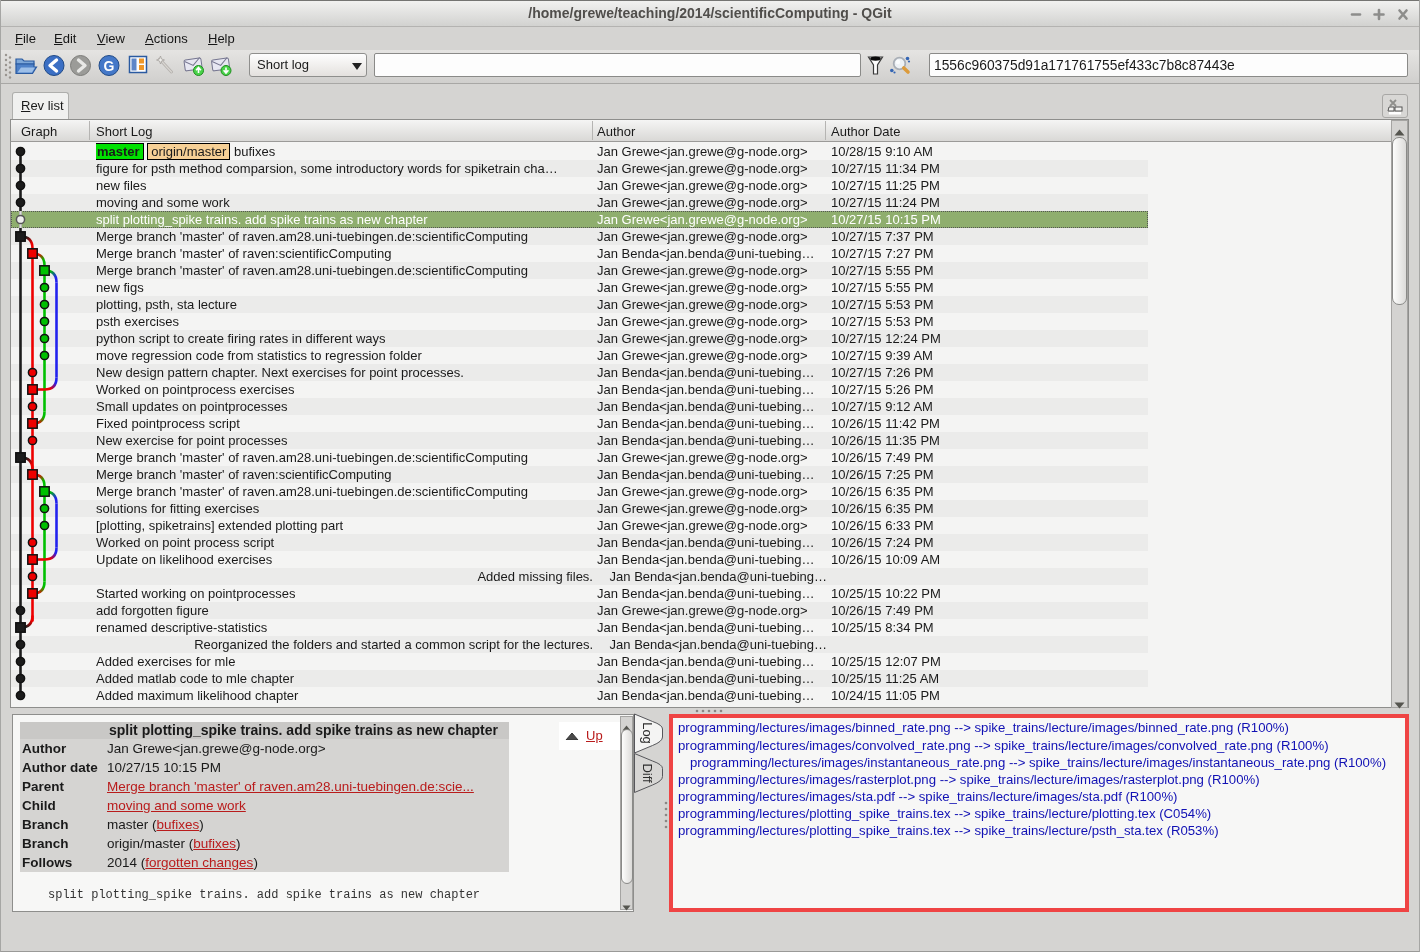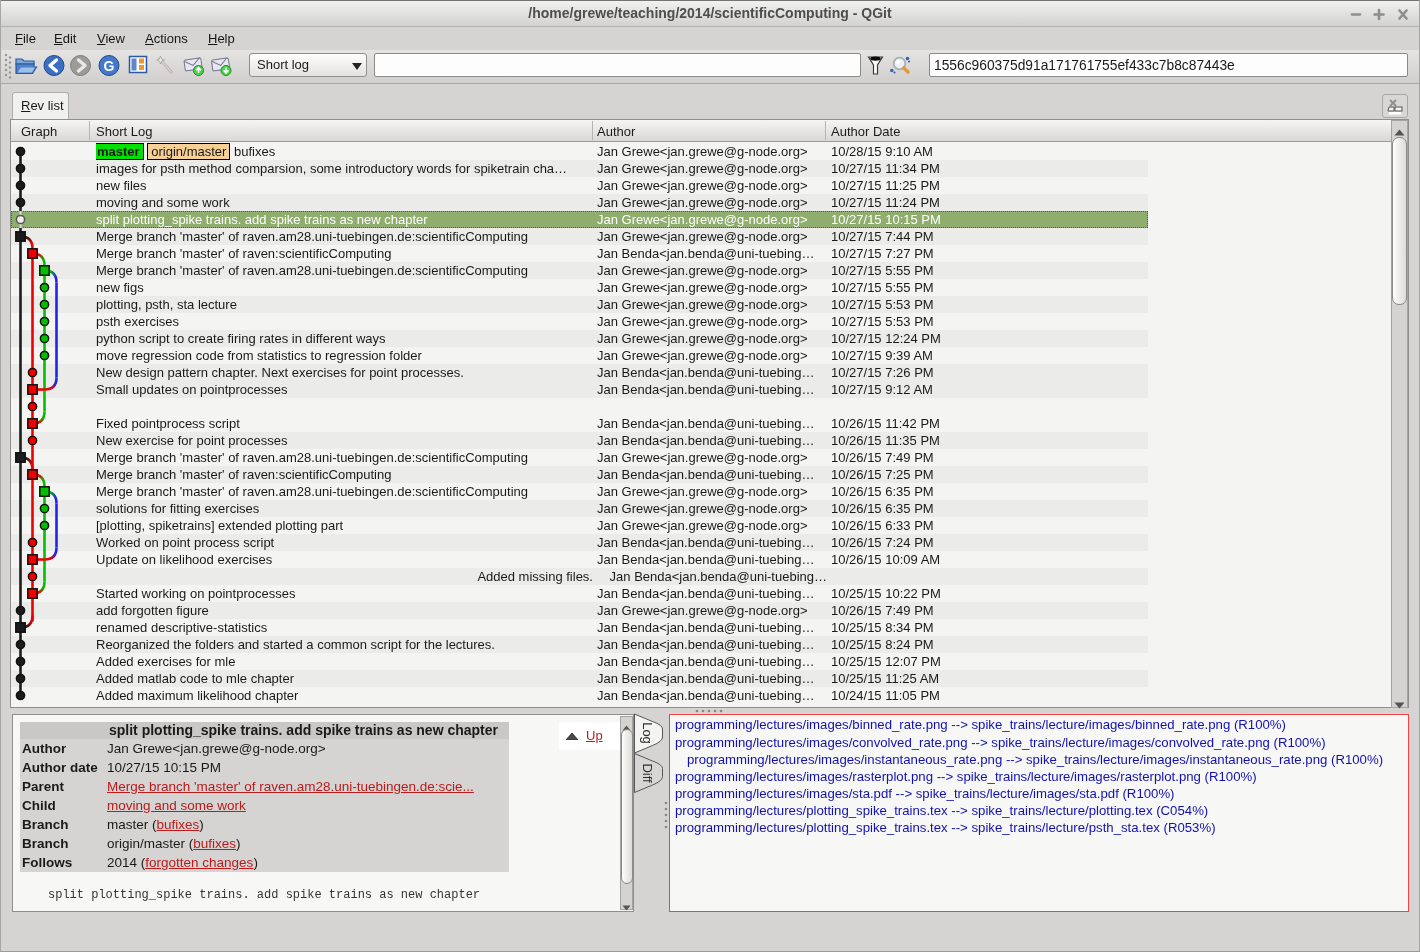--- a/index.html
+++ b/index.html
@@ -36,21 +36,21 @@
 .sbtrack { position:absolute; background:#d4d3d1; border:1px solid #a5a4a2; }
 .sbthumb { position:absolute; background:linear-gradient(90deg,#fdfdfc,#dcdbd9); border:1px solid #8a8a88; border-radius:7px; }
 .sbbtn { position:absolute; text-align:center; }
 
 #detail { left:12px; top:714px; width:622px; height:198px; background:#f7f7f6; border:1px solid #8e8e8c; }
 #dtable { position:absolute; left:7px; top:7px; width:489px; font-size:13.5px; }
 .drow { display:flex; height:19px; line-height:19px; background:#d5d4d2; }
 .dlab { width:87px; padding-left:2px; font-weight:bold; background:#d5d4d2; }
 #dtitle { height:17px; line-height:16px; background:#c9c8c6; font-weight:bold; padding-left:89px; font-size:14px; white-space:nowrap; }
 a { color:#b91c1c; }
-#filelist { left:669px; top:714px; width:740px; height:198px; background:#f7f7f6; border:1px solid #ef4444; color:#1111b4; font-size:13.2px; }
+#filelist { left:669px; top:714px; width:740px; height:198px; background:#f7f7f6; border:4px solid #ef4444; color:#1111b4; font-size:13.2px; }
 #filelist div { position:absolute; left:5px; white-space:nowrap; }
 #statusbar { left:0; top:913px; width:1420px; height:39px; background:#d5d4d2; }
 </style>
 </head>
 <body>
 <div id="titlebar" class="abs">
     <div id="title">/home/grewe/teaching/2014/scientificComputing - QGit</div>
   </div>
 <svg class="abs" style="left:1346px; top:7px;" width="68" height="14">
   <g stroke="#8d8d8b" stroke-width="2.6" stroke-linecap="round">
@@ -170,21 +170,21 @@
 </div>
 
 <div id="revframe" class="abs"></div>
 <div id="rows" class="abs" style="left:0; top:0;">
     <div class="row odd" style="top:143px;">
       <span class="cLog"><span style="background:#00e100;border:1px solid #000;font-weight:bold;padding:0 3px;margin-left:-3px;">master</span> <span style="background:#f6d096;border:1px solid #000;padding:0 3px;">origin/master</span> bufixes</span>
       <span class="cAut">Jan Grewe&lt;jan.grewe@g-node.org&gt;</span>
       <span class="cDat">10/28/15 9:10 AM</span>
     </div>
     <div class="row even" style="top:160px;">
-      <span class="cLog">images for psth method comparsion, some introductory words for spiketrain cha…</span>
+      <span class="cLog">figure for psth method comparsion, some introductory words for spiketrain cha…</span>
       <span class="cAut">Jan Grewe&lt;jan.grewe@g-node.org&gt;</span>
       <span class="cDat">10/27/15 11:34 PM</span>
     </div>
     <div class="row odd" style="top:177px;">
       <span class="cLog">new files</span>
       <span class="cAut">Jan Grewe&lt;jan.grewe@g-node.org&gt;</span>
       <span class="cDat">10/27/15 11:25 PM</span>
     </div>
     <div class="row even" style="top:194px;">
       <span class="cLog">moving and some work</span>
@@ -192,21 +192,21 @@
       <span class="cDat">10/27/15 11:24 PM</span>
     </div>
     <div class="row sel" style="top:211px;">
       <span class="cLog">split plotting_spike trains. add spike trains as new chapter</span>
       <span class="cAut">Jan Grewe&lt;jan.grewe@g-node.org&gt;</span>
       <span class="cDat">10/27/15 10:15 PM</span>
     </div>
     <div class="row even" style="top:228px;">
       <span class="cLog">Merge branch 'master' of raven.am28.uni-tuebingen.de:scientificComputing</span>
       <span class="cAut">Jan Grewe&lt;jan.grewe@g-node.org&gt;</span>
-      <span class="cDat">10/27/15 7:44 PM</span>
+      <span class="cDat">10/27/15 7:37 PM</span>
     </div>
     <div class="row odd" style="top:245px;">
       <span class="cLog">Merge branch 'master' of raven:scientificComputing</span>
       <span class="cAut">Jan Benda&lt;jan.benda@uni-tuebing…</span>
       <span class="cDat">10/27/15 7:27 PM</span>
     </div>
     <div class="row even" style="top:262px;">
       <span class="cLog">Merge branch 'master' of raven.am28.uni-tuebingen.de:scientificComputing</span>
       <span class="cAut">Jan Grewe&lt;jan.grewe@g-node.org&gt;</span>
       <span class="cDat">10/27/15 5:55 PM</span>
@@ -239,21 +239,21 @@
     <div class="row even" style="top:364px;">
       <span class="cLog">New design pattern chapter. Next exercises for point processes.</span>
       <span class="cAut">Jan Benda&lt;jan.benda@uni-tuebing…</span>
       <span class="cDat">10/27/15 7:26 PM</span>
     </div>
     <div class="row odd" style="top:381px;">
       <span class="cLog">Worked on pointprocess exercises</span>
       <span class="cAut">Jan Benda&lt;jan.benda@uni-tuebing…</span>
       <span class="cDat">10/27/15 5:26 PM</span>
     </div>
-    <div class="row even" style="top:381px;">
+    <div class="row even" style="top:398px;">
       <span class="cLog">Small updates on pointprocesses</span>
       <span class="cAut">Jan Benda&lt;jan.benda@uni-tuebing…</span>
       <span class="cDat">10/27/15 9:12 AM</span>
     </div>
     <div class="row odd" style="top:415px;">
       <span class="cLog">Fixed pointprocess script</span>
       <span class="cAut">Jan Benda&lt;jan.benda@uni-tuebing…</span>
       <span class="cDat">10/26/15 11:42 PM</span>
     </div>
     <div class="row even" style="top:432px;">
@@ -309,21 +309,21 @@
     <div class="row even" style="top:602px;">
       <span class="cLog">add forgotten figure</span>
       <span class="cAut">Jan Grewe&lt;jan.grewe@g-node.org&gt;</span>
       <span class="cDat">10/26/15 7:49 PM</span>
     </div>
     <div class="row odd" style="top:619px;">
       <span class="cLog">renamed descriptive-statistics</span>
       <span class="cAut">Jan Benda&lt;jan.benda@uni-tuebing…</span>
       <span class="cDat">10/25/15 8:34 PM</span>
     </div>
-    <div class="row even" style="top:636px;">
+    <div class="row even" style="top:636px;text-align:right;">
       <span class="cLog">Reorganized the folders and started a common script for the lectures.</span>
       <span class="cAut">Jan Benda&lt;jan.benda@uni-tuebing…</span>
       <span class="cDat">10/25/15 8:24 PM</span>
     </div>
     <div class="row odd" style="top:653px;">
       <span class="cLog">Added exercises for mle</span>
       <span class="cAut">Jan Benda&lt;jan.benda@uni-tuebing…</span>
       <span class="cDat">10/25/15 12:07 PM</span>
     </div>
     <div class="row even" style="top:670px;">

